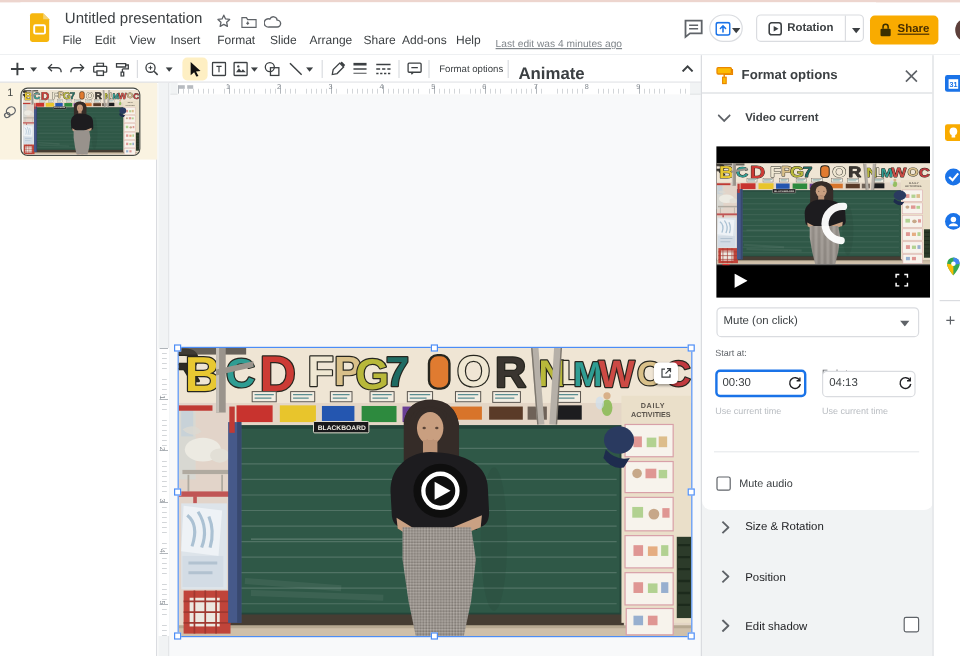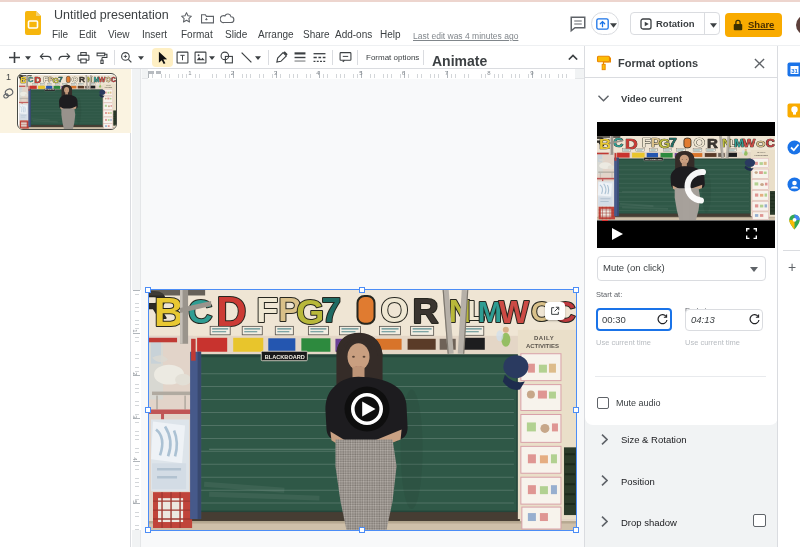--- a/index.html
+++ b/index.html
@@ -305,21 +305,21 @@
   <div class="abs" style="left:11px;top:244px;font-size:7.5px;color:#5f6368;">Start at:</div>
   <div class="abs" style="left:100px;top:260px;font-size:7.5px;color:#5f6368;">End at:</div>
 
   <div class="abs" style="left:11px;top:262px;width:76px;height:23px;border:2px solid #1a73e8;border-radius:4px;background:#fff;"></div>
   <div class="abs" style="left:17px;top:268px;font-size:9.5px;color:#3c4043;">00:30</div>
   <svg class="abs" style="left:72px;top:267.5px;" width="11" height="12" viewBox="0 0 20 22" fill="none" stroke="#202124" stroke-width="2.2">
     <path d="M17 5 A 8.2 8.2 0 1 0 18.2 11"></path>
       <path d="M17.5 1 v5 h-5" fill="none" stroke-width="2"></path>
   </svg>
   <div class="abs" style="left:100px;top:262.5px;width:78px;height:22px;border:1px solid #dadce0;border-radius:4px;background:#fff;"></div>
-  <div class="abs" style="left:106px;top:268px;font-size:9.5px;color:#3c4043;font-style:italic;">04:13</div>
+  <div class="abs" style="left:106px;top:268px;font-size:9.5px;color:#3c4043;">04:13</div>
   <svg class="abs" style="left:164px;top:267.5px;" width="11" height="12" viewBox="0 0 20 22" fill="none" stroke="#202124" stroke-width="2.2">
     <path d="M17 5 A 8.2 8.2 0 1 0 18.2 11"></path>
       <path d="M17.5 1 v5 h-5" fill="none" stroke-width="2"></path>
   </svg>
 
   <div class="abs" style="left:11px;top:292px;font-size:7.5px;color:#b8bcc1;">Use current time</div>
   <div class="abs" style="left:100px;top:292px;font-size:7.5px;color:#b8bcc1;">Use current time</div>
   <div class="abs" style="left:10px;top:330px;width:171px;height:1px;background:#e8eaed;"></div>
 
   <div class="abs" style="left:12px;top:351px;width:12px;height:12px;border:1.6px solid #5f6368;border-radius:2px;background:#fff;"></div>
@@ -329,21 +329,21 @@
       <path d="M1 0.7 L6 5.5 L1 10.3"></path>
     </svg>
   <div class="abs" style="left:36px;top:388px;font-size:9.5px;color:#202124;">Size &amp; Rotation</div>
   <svg class="abs" style="left:16px;top:429px;" width="7" height="11" viewBox="0 0 7 11" fill="none" stroke="#5f6368" stroke-width="1.6">
       <path d="M1 0.7 L6 5.5 L1 10.3"></path>
     </svg>
   <div class="abs" style="left:36px;top:429.5px;font-size:9.5px;color:#202124;">Position</div>
   <svg class="abs" style="left:16px;top:470px;" width="7" height="11" viewBox="0 0 7 11" fill="none" stroke="#5f6368" stroke-width="1.6">
       <path d="M1 0.7 L6 5.5 L1 10.3"></path>
     </svg>
-  <div class="abs" style="left:36px;top:470.5px;font-size:9.5px;color:#202124;">Drop shadow</div>
+  <div class="abs" style="left:36px;top:470.5px;font-size:9.5px;color:#202124;">Edit shadow</div>
   <div class="abs" style="left:168px;top:468px;width:13px;height:13px;border:1.6px solid #5f6368;border-radius:2px;background:#fff;"></div>
 </div>
 
 <div class="abs" id="strip" style="left:777px;top:46px;width:23px;height:501px;background:#fff;border-left:1px solid #dadce0;">
 
   <svg class="abs" style="left:9px;top:16px;" width="15" height="15" viewBox="0 0 15 15">
     <rect x="0.5" y="0.5" width="14" height="14" rx="2" fill="#1a73e8"></rect>
     <rect x="3.5" y="4" width="8" height="8" fill="#fff"></rect>
     <text x="7.5" y="10.5" font-size="6" fill="#1a73e8" text-anchor="middle" font-weight="bold">31</text>
   </svg>

